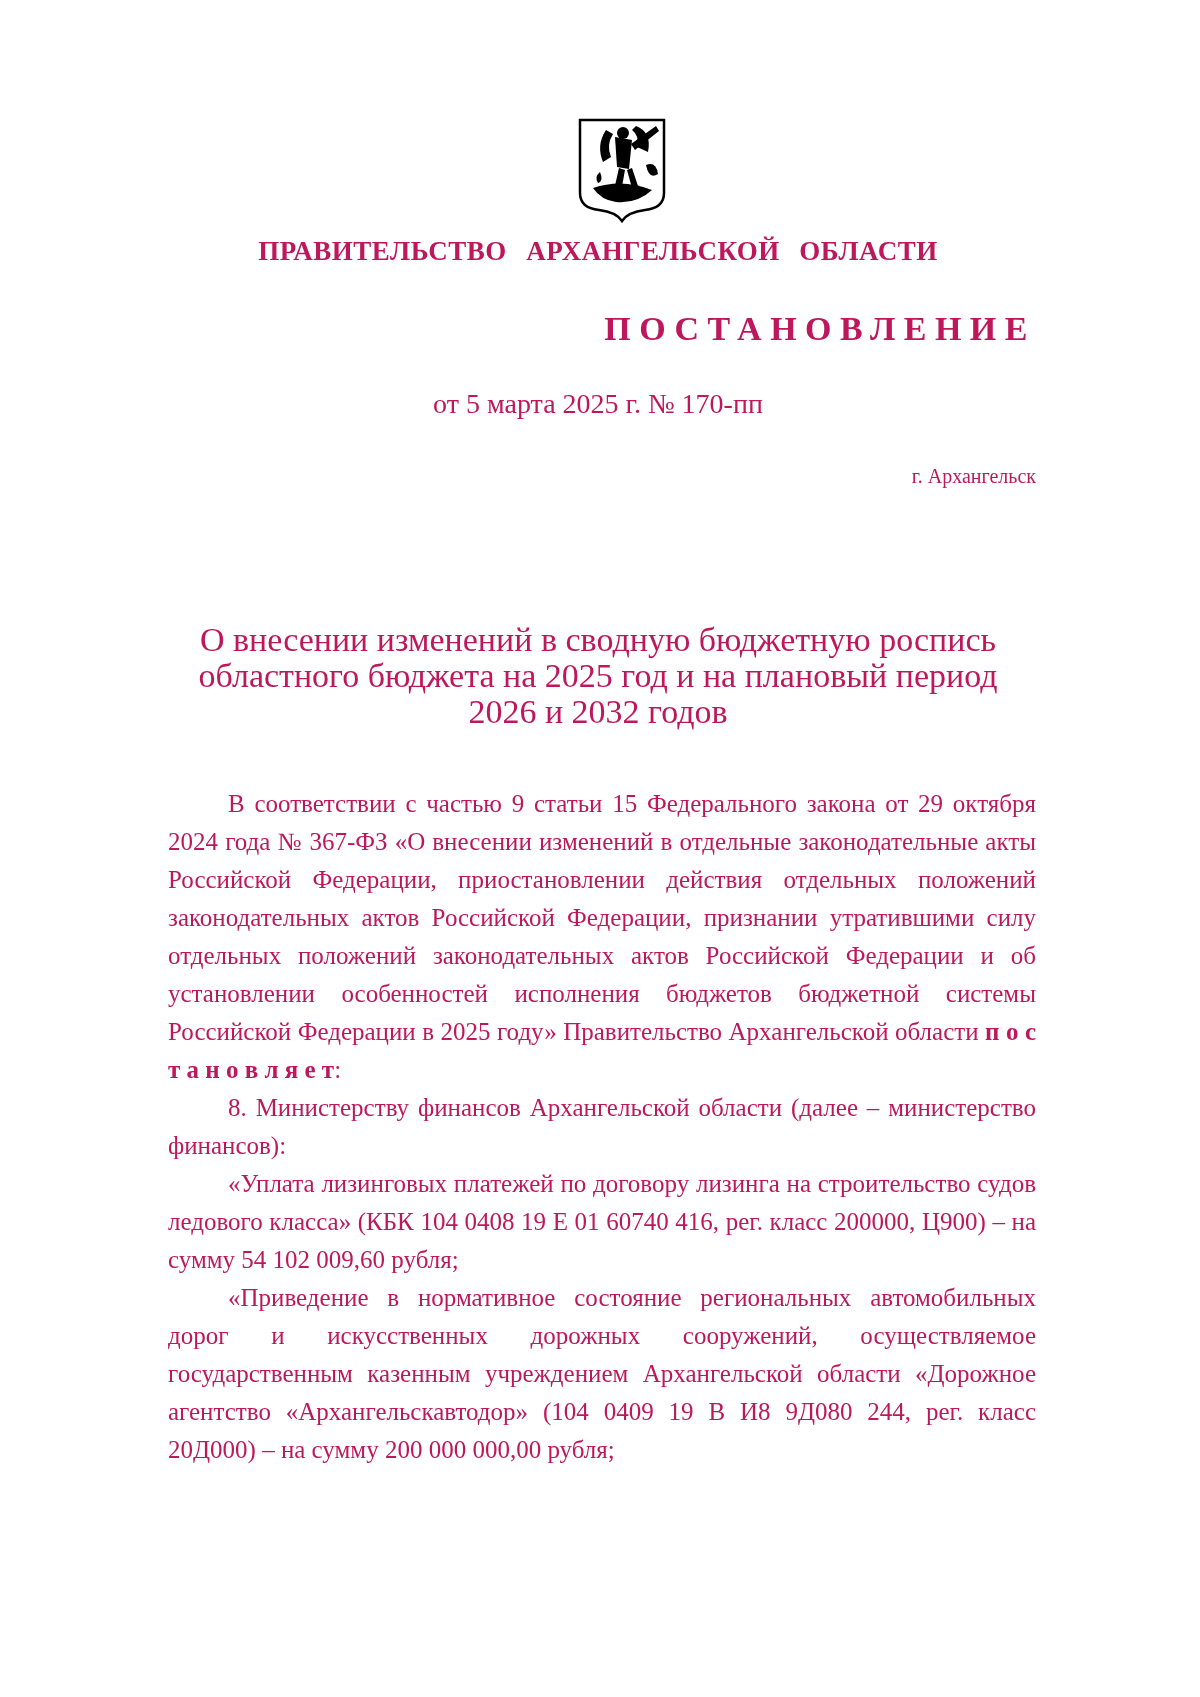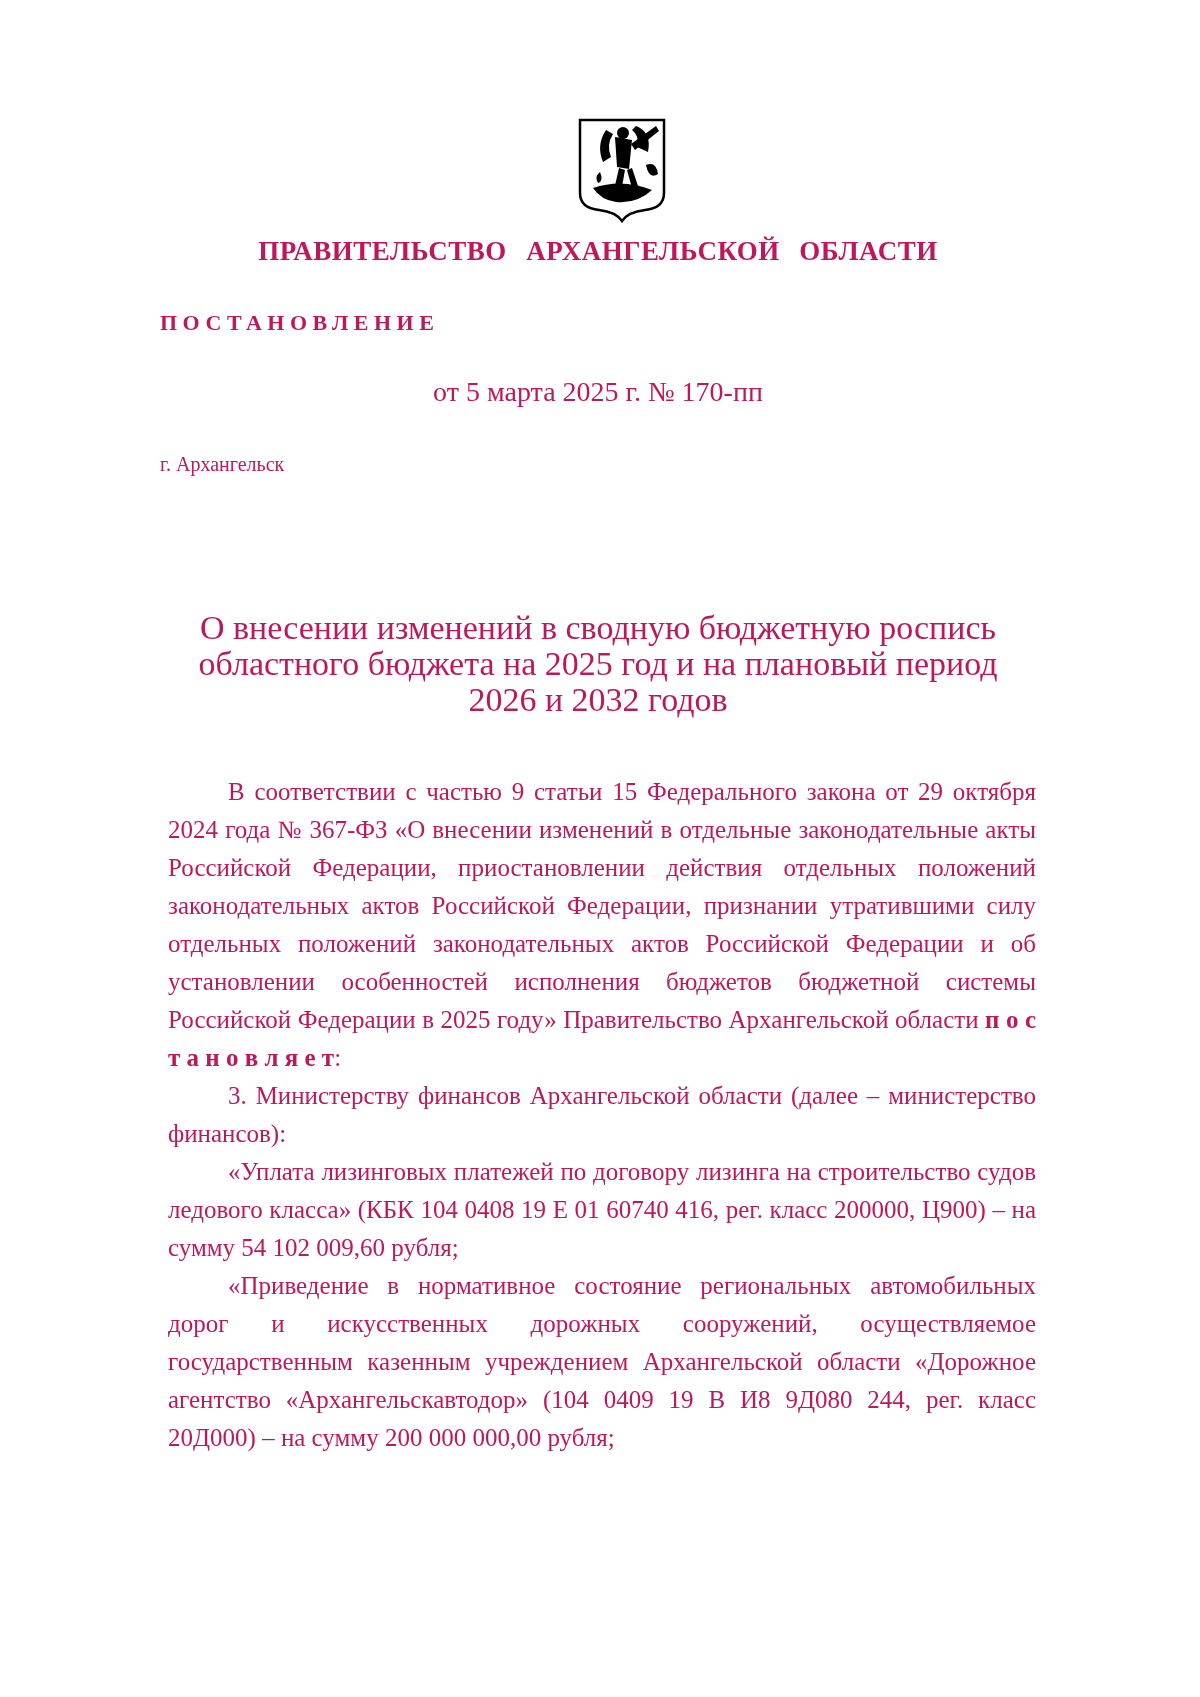--- a/index.html
+++ b/index.html
@@ -30,33 +30,33 @@
   .authority {
     margin-top: 13px;
     text-align: center;
     font-weight: bold;
     font-size: 27px;
     word-spacing: 0.45em;
     letter-spacing: 0.5px;
   }
   .doc-type {
     margin-top: 43px;
-    text-align: left;
+    text-align: right;
     font-weight: bold;
-    font-size: 22px;
+    font-size: 34px;
     letter-spacing: 0.25em;
   }
   .date-line {
     margin-top: 40px;
     text-align: center;
     font-size: 28px;
   }
   .city-line {
     margin-top: 45px;
-    text-align: left;
+    text-align: right;
     font-size: 20px;
   }
   .doc-title {
     margin: 134px 0 16px 0;
     text-align: center;
     font-weight: normal;
     font-size: 34px;
     line-height: 36px;
   }
   .body-text {
@@ -111,21 +111,21 @@
 
     <div class="doc-title">
       <div>О внесении изменений в сводную бюджетную роспись</div>
       <div>областного бюджета на 2025 год и на плановый период</div>
       <div>2026 и 2032 годов</div>
     </div>
 
     <div class="body-text">
       <p><span>В соответствии с частью 9 статьи 15 Федерального закона от 29 октября 2024 года № 367-ФЗ «О внесении изменений в отдельные законодательные акты Российской Федерации, приостановлении действия отдельных положений законодательных актов Российской Федерации, признании утратившими силу отдельных положений законодательных актов Российской Федерации и об установлении особенностей исполнения бюджетов бюджетной системы Российской Федерации в 2025 году» Правительство Архангельской области </span><span class="decree-word">п о с т а н о в л я е т</span><span>:</span></p>
 
-      <p>3. Министерству финансов Архангельской области (далее – министерство финансов):</p>
+      <p>8. Министерству финансов Архангельской области (далее – министерство финансов):</p>
 
 
 
       <p>«Уплата лизинговых платежей по договору лизинга на строительство судов ледового класса» (КБК 104 0408 19 Е 01 60740 416, рег. класс 200000, Ц900) – на сумму 54 102 009,60 рубля;</p>
 
       <p>«Приведение в нормативное состояние региональных автомобильных дорог и искусственных дорожных сооружений, осуществляемое государственным казенным учреждением Архангельской области «Дорожное агентство «Архангельскавтодор» (104 0409 19 В И8 9Д080 244, рег. класс 20Д000) – на сумму 200 000 000,00 рубля;</p>
     </div>
 
   </div>
 </div>

